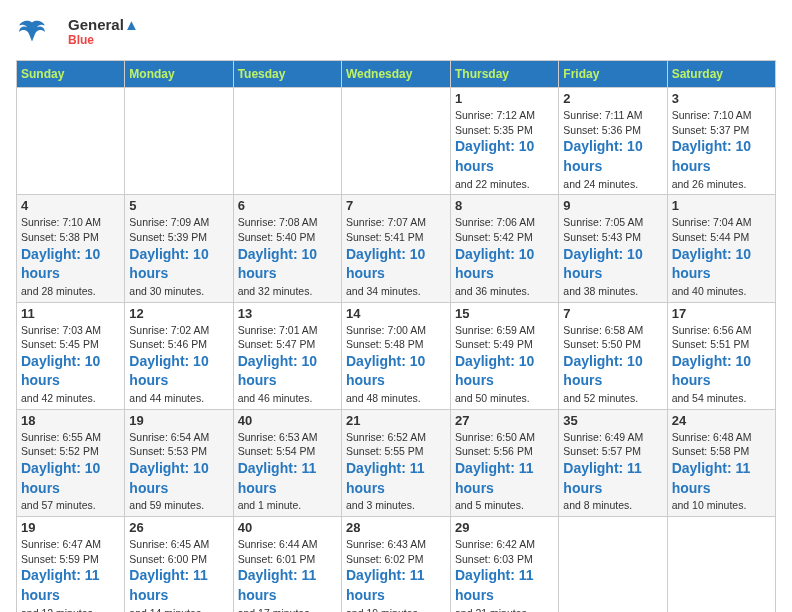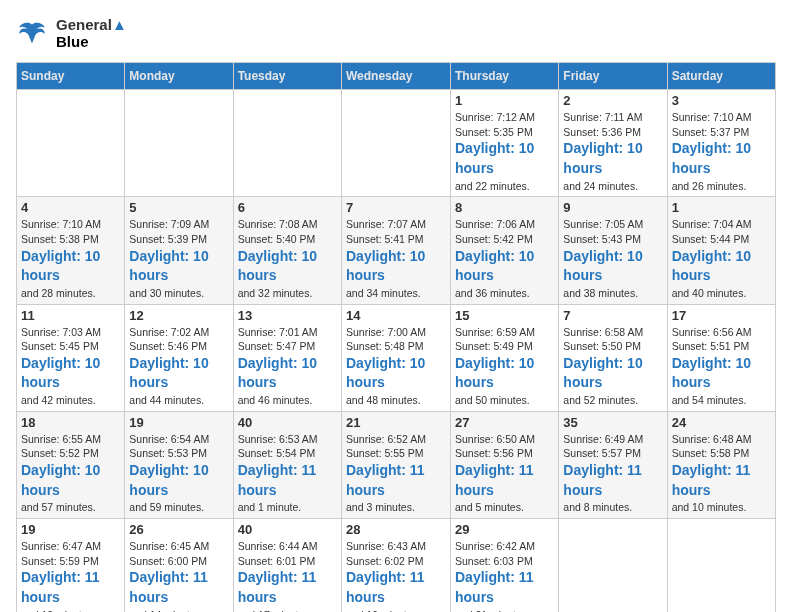--- a/index.html
+++ b/index.html
@@ -11,22 +11,22 @@
       padding: 16px;
     }
     .header-area {
       display: flex;
       justify-content: space-between;
       align-items: flex-start;
       margin-bottom: 12px;
     }
     .logo {
       display: flex;
-      align-items: flex-end;
-      gap: 8px;
+      align-items: flex-start;
+      gap: 20px;
     }
     .logo-bird {
       width: 32px;
       height: 32px;
     }
     .title-area {
       text-align: right;
     }
     .month-title {
       font-size: 36px;
@@ -37,21 +37,21 @@
       font-size: 16px;
       color: #555;
     }
     .calendar {
       width: 100%;
       border-collapse: collapse;
       font-size: 11px;
     }
     .calendar th {
       background: #2878c0;
-      color: #e5e5e5;
+      color: #bef264;
       padding: 6px 4px;
       text-align: left;
       font-size: 12px;
       border: 1px solid #ccc;
     }
     .calendar td {
       vertical-align: top;
       border: 1px solid #ccc;
       padding: 3px 4px;
       width: 113px;
@@ -84,21 +84,21 @@
 </head>
 <body>
 
 <div class="header-area">
   <div class="logo">
     <svg class="logo-bird" viewBox="0 0 40 40">
       <path d="M20 8 C24 4, 34 6, 36 12 C32 10, 28 11, 26 14 C30 12, 36 14, 36 20 C32 16, 26 17, 24 22 L20 32 L16 22 C14 17, 8 16, 4 20 C4 14, 10 12, 14 14 C12 11, 8 10, 4 12 C6 6, 16 4, 20 8Z" fill="#2878c0"></path>
     </svg>
     <div>
       <div style="font-size:15px;font-weight:bold;color:#333;">General<span style="color:#2878c0;">▲</span></div>
-      <div style="font-size:15px;font-weight:bold;color:#000000;">Blue</div>
+      <div style="font-size:12px;font-weight:bold;color:#ef4444;">Blue</div>
     </div>
   </div>
   <div class="title-area">
     <div class="month-title"></div>
     <div class="location-title"></div>
   </div>
 </div>
 
 <table class="calendar">
   <thead>

